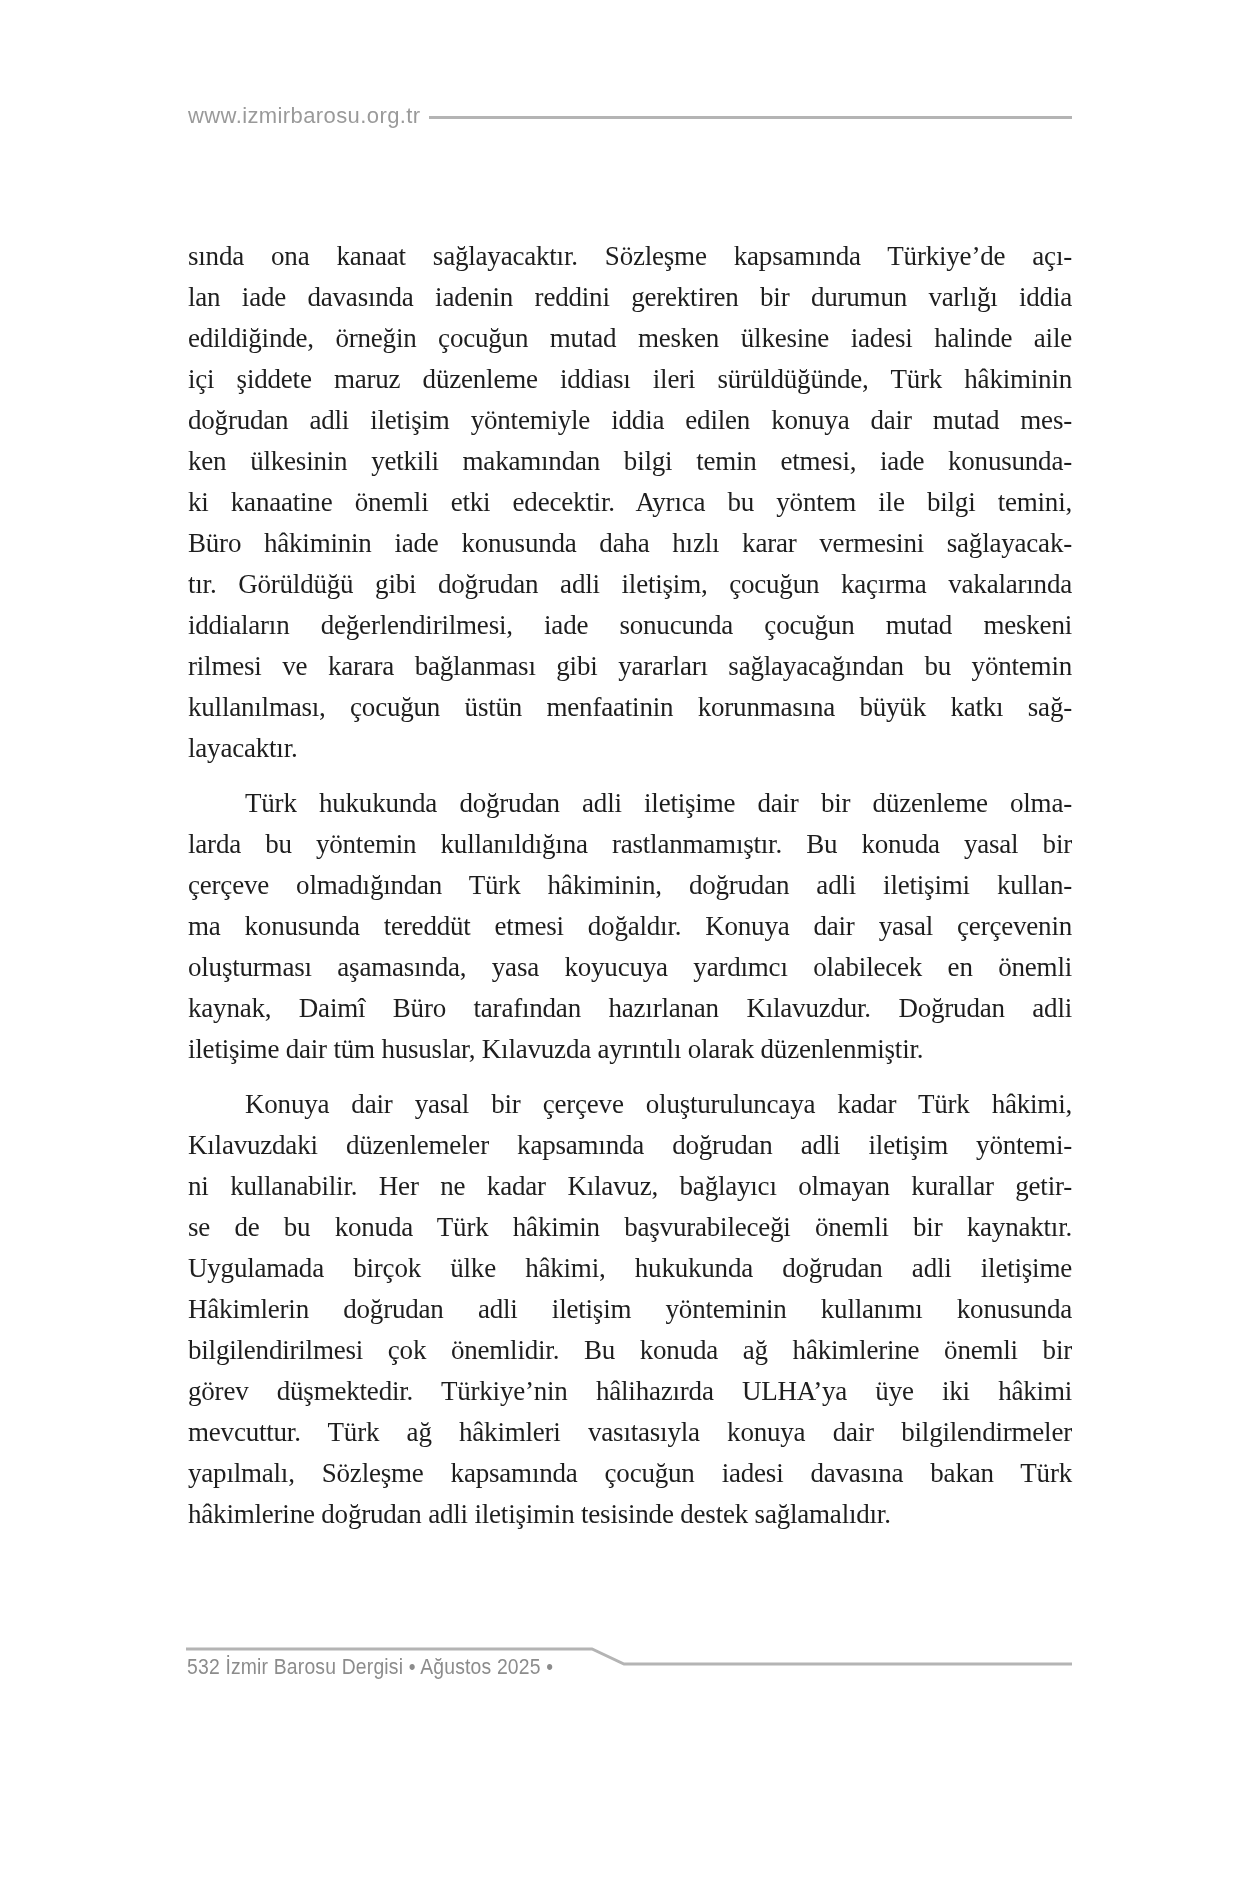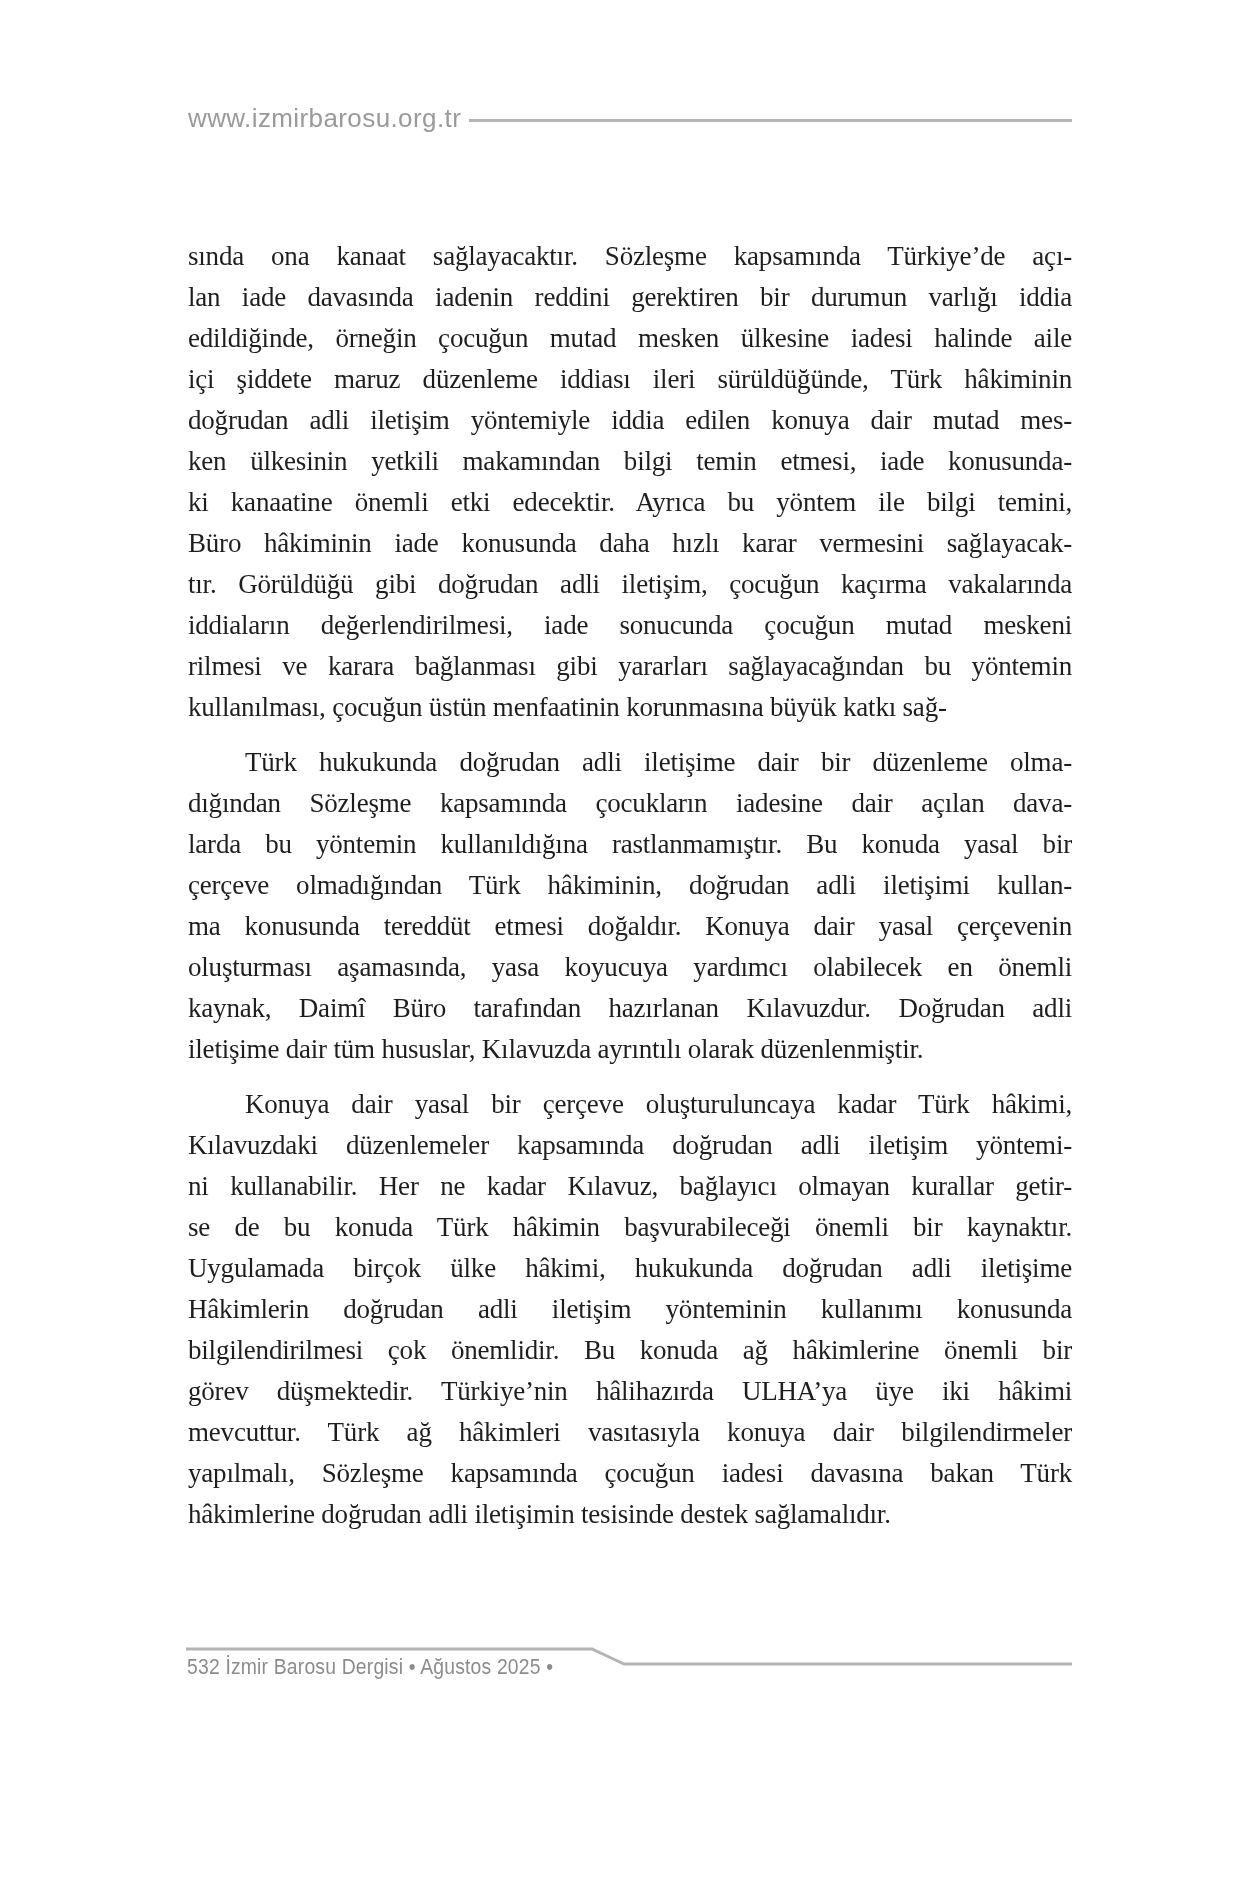--- a/index.html
+++ b/index.html
@@ -14,21 +14,21 @@
     background: #ffffff;
     overflow: hidden;
   }
 
   
   .header {
     position: absolute;
     left: 188px; right: 188px; top: 103px;
     display: flex; align-items: center; gap: 8px;
     font-family: "Liberation Sans", sans-serif;
-    font-size: 26px; letter-spacing: 0.4px;
+    font-size: 22px; letter-spacing: 0.4px;
     color: var(--muted, #9a9a9a);
     font-weight: 400;
   }
   .header-rule {
     flex: 1; height: 3px;
     background: var(--rule, #b4b4b4);
     margin-top: 3px;
   }
 
   
@@ -75,24 +75,24 @@
         <div class="line">edildiğinde, örneğin çocuğun mutad mesken ülkesine iadesi halinde aile</div>
         <div class="line">içi şiddete maruz düzenleme iddiası ileri sürüldüğünde, Türk hâkiminin</div>
         <div class="line">doğrudan adli iletişim yöntemiyle iddia edilen konuya dair mutad mes-</div>
         <div class="line">ken ülkesinin yetkili makamından bilgi temin etmesi, iade konusunda-</div>
         <div class="line">ki kanaatine önemli etki edecektir. Ayrıca bu yöntem ile bilgi temini,</div>
         <div class="line">Büro hâkiminin iade konusunda daha hızlı karar vermesini sağlayacak-</div>
         <div class="line">tır. Görüldüğü gibi doğrudan adli iletişim, çocuğun kaçırma vakalarında</div>
         <div class="line">iddiaların değerlendirilmesi, iade sonucunda çocuğun mutad meskeni</div>
         <div class="line">rilmesi ve karara bağlanması gibi yararları sağlayacağından bu yöntemin</div>
         <div class="line">kullanılması, çocuğun üstün menfaatinin korunmasına büyük katkı sağ-</div>
+        <div class="line">layacaktır.</div>
       </div>
       <div class="para">
         <div class="line indent">Türk hukukunda doğrudan adli iletişime dair bir düzenleme olma-</div>
-        <div class="line">dığından Sözleşme kapsamında çocukların iadesine dair açılan dava-</div>
         <div class="line">larda bu yöntemin kullanıldığına rastlanmamıştır. Bu konuda yasal bir</div>
         <div class="line">çerçeve olmadığından Türk hâkiminin, doğrudan adli iletişimi kullan-</div>
         <div class="line">ma konusunda tereddüt etmesi doğaldır. Konuya dair yasal çerçevenin</div>
         <div class="line">oluşturması aşamasında, yasa koyucuya yardımcı olabilecek en önemli</div>
         <div class="line">kaynak, Daimî Büro tarafından hazırlanan Kılavuzdur. Doğrudan adli</div>
         <div class="line">iletişime dair tüm hususlar, Kılavuzda ayrıntılı olarak düzenlenmiştir.</div>
       </div>
       <div class="para">
         <div class="line indent">Konuya dair yasal bir çerçeve oluşturuluncaya kadar Türk hâkimi,</div>
         <div class="line">Kılavuzdaki düzenlemeler kapsamında doğrudan adli iletişim yöntemi-</div>

